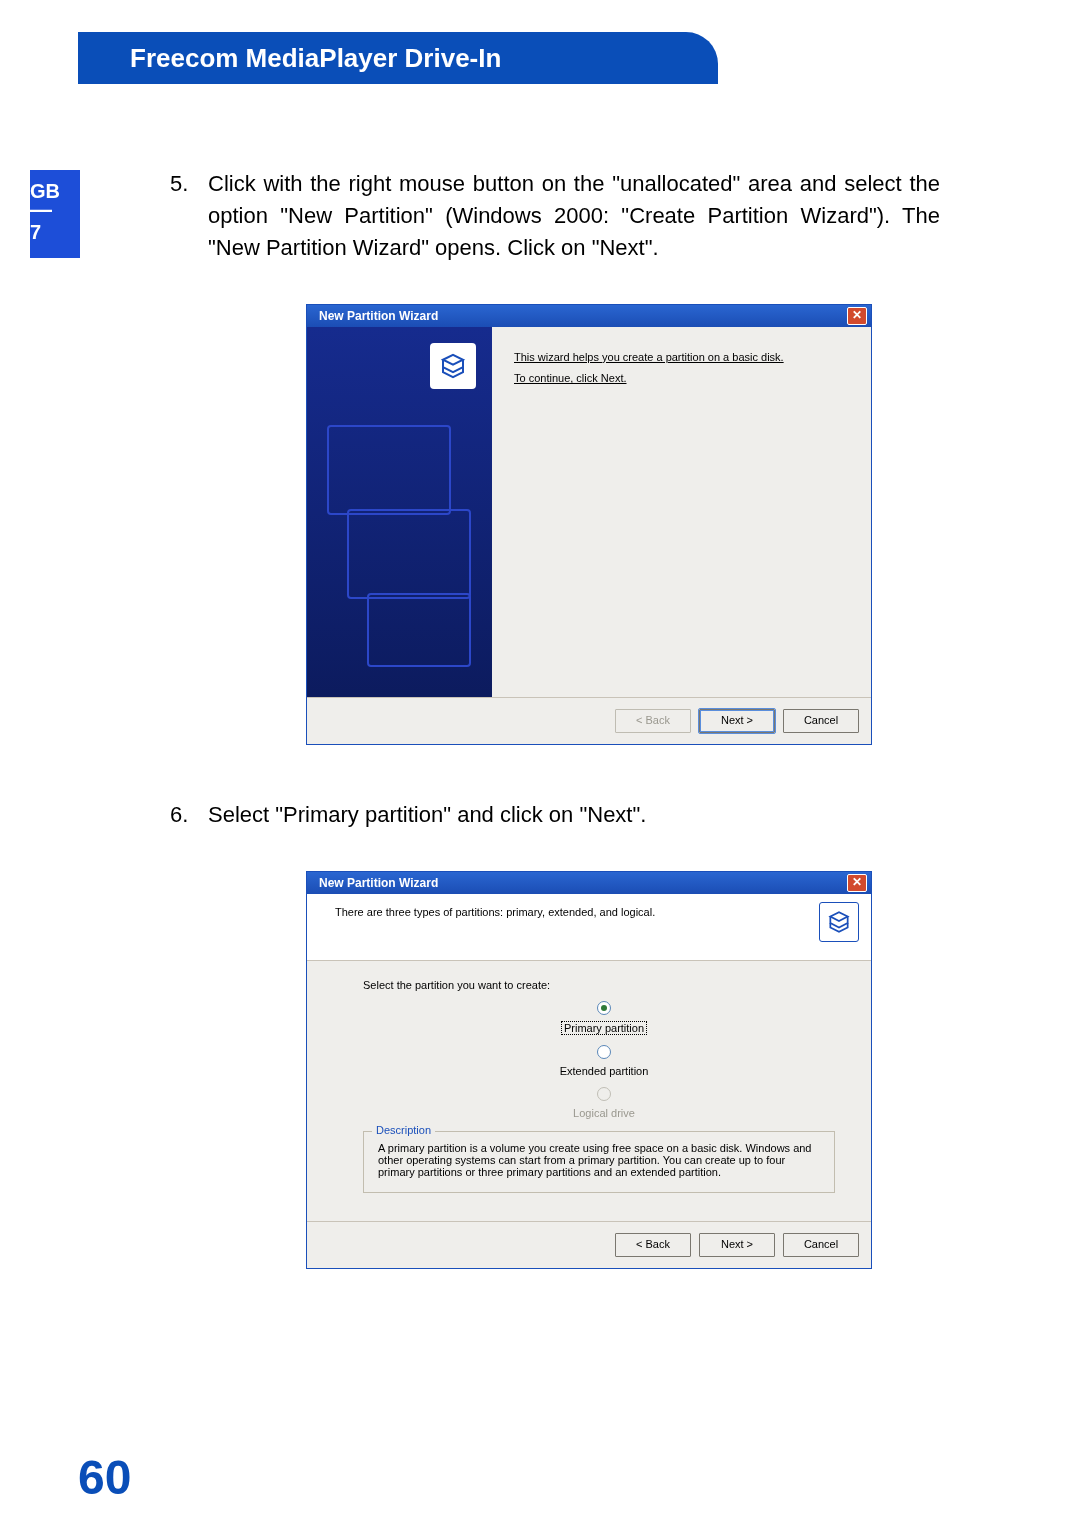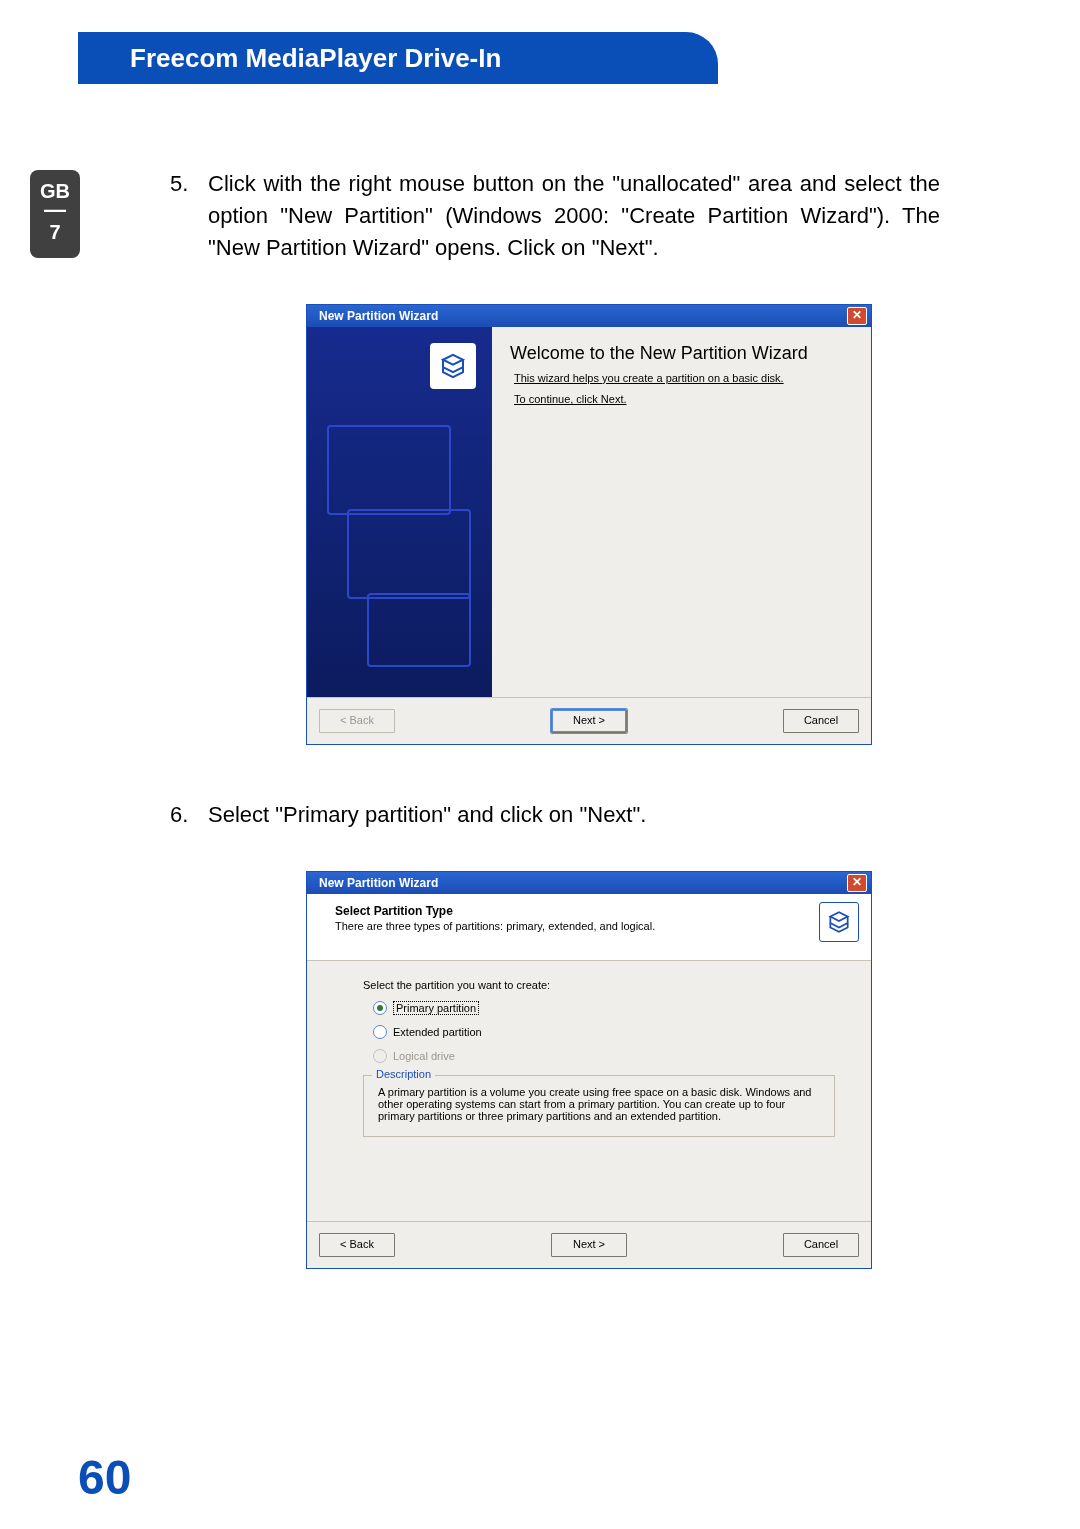--- a/index.html
+++ b/index.html
@@ -32,27 +32,26 @@
   .header-tab span {
     color: #ffffff;
     font-weight: 700;
     font-size: 26px;
   }
   .side-tab {
     position: absolute;
     top: 170px;
     left: 30px;
     width: 50px;
-    background: #404040;
+    background: #1d4ed8;
     color: #ffffff;
     font-weight: 700;
     font-size: 20px;
-    text-align: center;
     padding: 10px 0 14px 0;
-    border-radius: 8px;
+    border-radius: 0;
   }
   .side-tab .country { display:block; }
   .side-tab .dash { display:block; margin: -6px 0 -2px 0; font-size:22px; }
   .side-tab .chap { display:block; }
   .body-col {
     position: absolute;
     top: 168px;
     left: 170px;
     width: 770px;
   }
@@ -147,21 +146,21 @@
     font-family: Tahoma, Arial, sans-serif;
     font-size: 18px;
     color: #000;
   }
   .wiz1-right p { margin: 8px 4px; line-height: 1.25; text-decoration: underline; }
   .btn-row {
     height: 46px;
     border-top: 1px solid #c9c3b8;
     display: flex;
     align-items: center;
-    justify-content: space-between;
+    justify-content: flex-end;
     gap: 8px;
     padding: 0 12px;
     background: #efeeeb;
   }
   .btn {
     min-width: 74px;
     height: 22px;
     border: 1px solid #7a776f;
     background: #efeeeb;
     font-size: 11px;
@@ -196,20 +195,21 @@
     min-height: 260px;
     box-sizing: border-box;
   }
   .wiz2-body .prompt { margin-bottom: 10px; }
   .radio-row {
     display: flex;
     align-items: center;
     gap: 6px;
     margin: 4px 0 10px 10px;
     font-size: 11px;
+    flex-direction: column;
   }
   .radio-circle {
     width: 12px; height: 12px;
     border: 1px solid #5a87b8;
     border-radius: 50%;
     display: flex;
     align-items: center;
     justify-content: center;
     background: #fff;
   }
@@ -284,21 +284,20 @@
                 <path d="M4 13v4l8 4 8-4v-4"></path>
               </svg>
             </div>
             <div class="disk-stack">
               <div class="disk-shape" style="left:8px; top:8px;  width:120px; height:86px;"></div>
               <div class="disk-shape" style="left:28px; top:92px; width:120px; height:86px;"></div>
               <div class="disk-shape" style="left:48px; top:176px;width:100px; height:70px;"></div>
             </div>
           </div>
           <div class="wiz1-right">
-            <div class="wiz1-heading">Welcome to the New Partition Wizard</div>
             <p>This wizard helps you create a partition on a basic disk.</p>
             <p>To continue, click Next.</p>
           </div>
         </div>
         <div class="btn-row">
           <div class="btn disabled">&lt; Back</div>
           <div class="btn focused">Next &gt;</div>
           <div class="btn">Cancel</div>
         </div>
       </div>
@@ -310,21 +309,20 @@
     </div>
 
     <div class="fig">
       <div class="win">
         <div class="win-titlebar">
           <span>New Partition Wizard</span>
           <span class="spacer"></span>
           <div class="win-closebtn">✕</div>
         </div>
         <div class="wiz2-head">
-          <div class="wiz2-head-title">Select Partition Type</div>
           <div class="wiz2-head-sub">There are three types of partitions: primary, extended, and logical.</div>
           <div class="wiz2-head-icon">
             <svg class="disk-svg" width="26" height="26" viewBox="0 0 24 24" fill="none" stroke="currentColor" stroke-width="1.6">
               <path d="M4 7l8-4 8 4-8 4-8-4z"></path>
               <path d="M4 7v6l8 4 8-4V7"></path>
               <path d="M4 13v4l8 4 8-4v-4"></path>
             </svg>
           </div>
         </div>
         <div class="wiz2-body">

